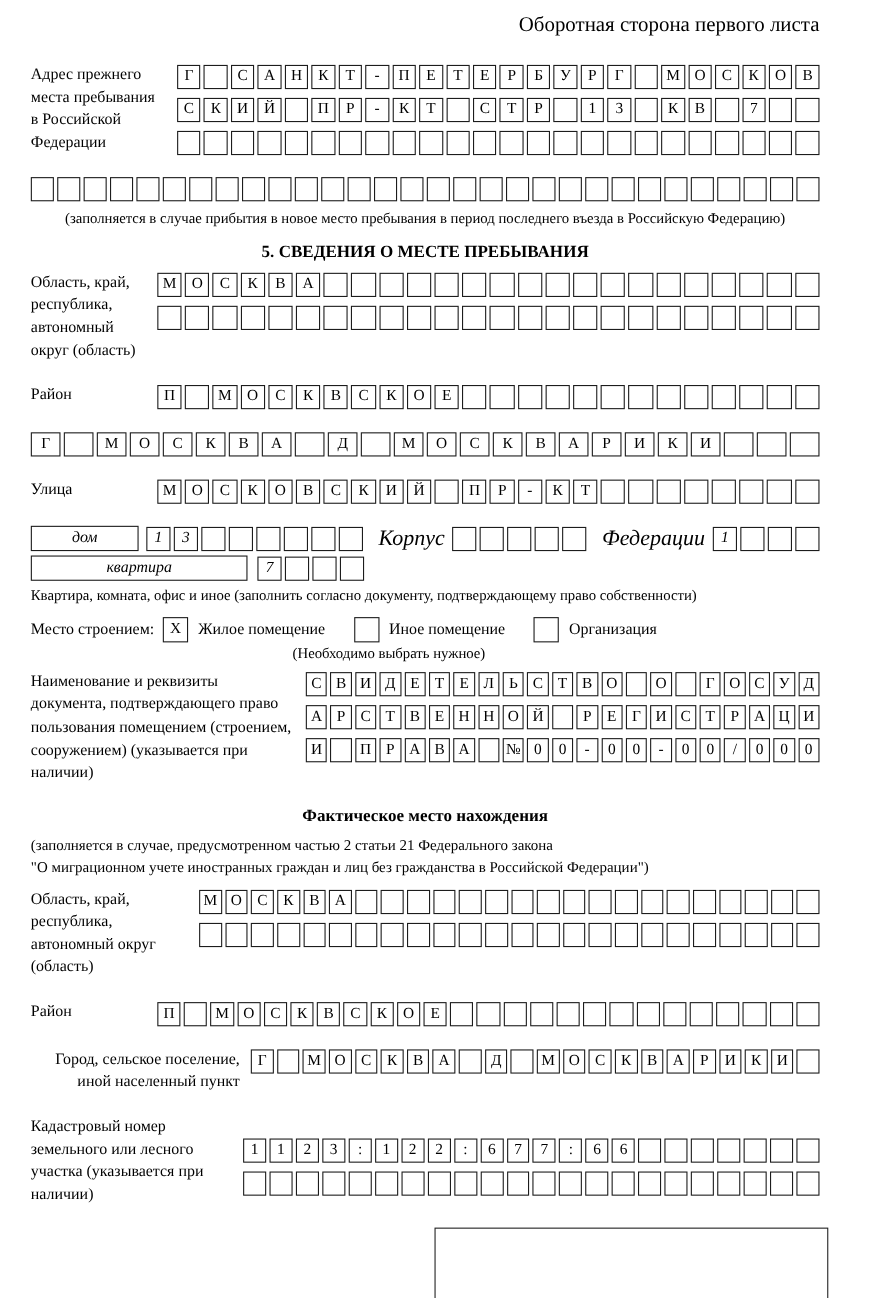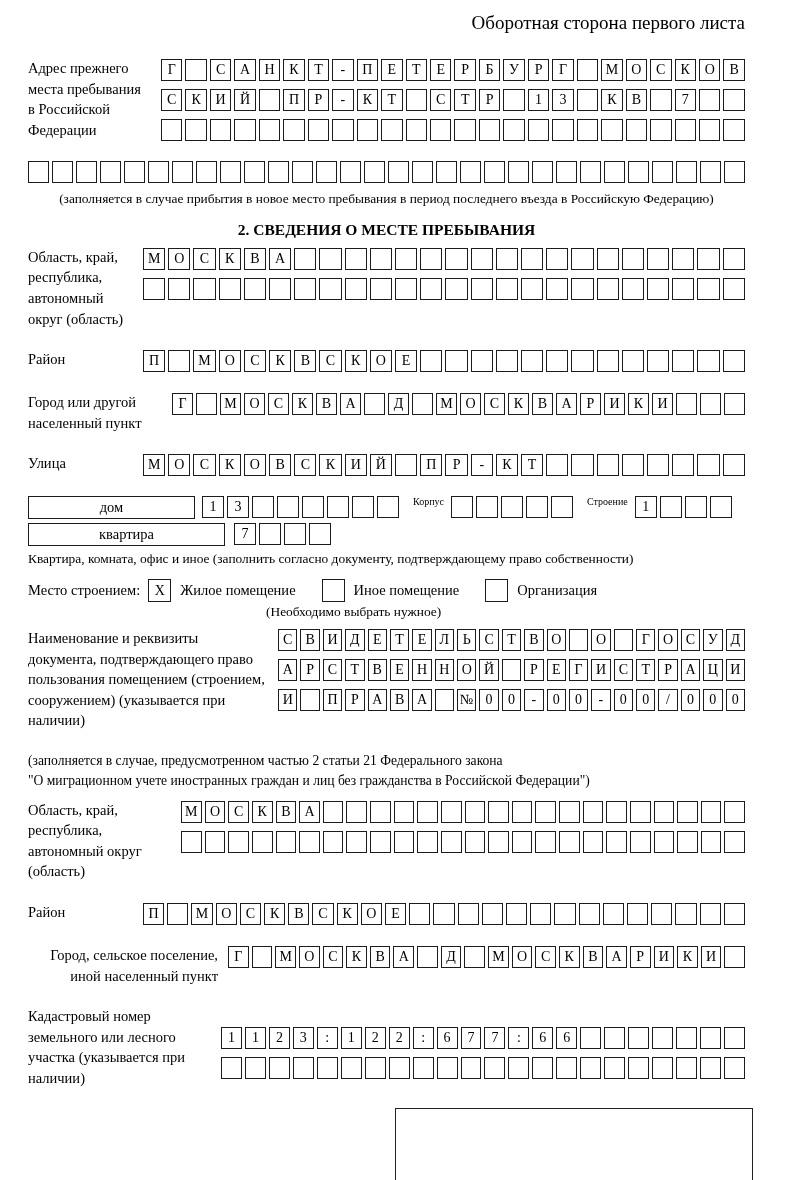--- a/index.html
+++ b/index.html
@@ -25,28 +25,28 @@
   }
   .cells.fixed .cell { flex:0 0 20px; }
   .fullrow { margin-top:8px; }
 
   .caption { font-size:13.4px; line-height:1.4; }
   .center { text-align:center; }
   .caption.note-top { margin-top:7px; margin-bottom:12px; }
 
   .sec-title { text-align:center; font-weight:bold; font-size:15.5px; margin:10px 0 8px 0; }
 
-  .inline-row { display:flex; margin:3px 0 4px 0; }
+  .inline-row { display:flex; align-items:center; margin:3px 0 4px 0;font-style:italic; }
   .wide-box {
     border:1.7px solid #1c1c1c; height:23px; display:flex;
     align-items:center; justify-content:center; font-size:14.5px; box-sizing:border-box;
   }
   .box-dom { width:167px; margin-right:7px; }
   .box-kv  { width:197px; margin-right:9px; }
-  .inline-label { font-size:10px; margin:0 7px 0 14px; }
+  .inline-label { font-size:20px; margin:0 7px 0 14px; }
 
   .mesto-row { display:flex; align-items:center; margin:10px 0 2px 0; font-size:14.5px; }
   .checkbox {
     width:21px; height:21px; border:1.7px solid #1c1c1c; margin:0 9px 0 8px;
     display:flex; align-items:center; justify-content:center; font-size:14px; flex:none;
   }
   .opt-gap { margin-left:26px; }
   .mesto-note { font-size:13.4px; margin:2px 0 8px 238px; }
 
   .fact-title { text-align:center; font-weight:bold; font-size:15.5px; margin:14px 0 8px 0; }
@@ -179,21 +179,21 @@
       <span class="cell"></span>
       <span class="cell"></span>
       <span class="cell"></span>
       <span class="cell"></span>
       <span class="cell"></span>
       <span class="cell"></span>
       <span class="cell"></span>
     </div>
   <div class="caption center note-top">(заполняется в случае прибытия в новое место пребывания в период последнего въезда в Российскую Федерацию)</div>
 
-  <div class="sec-title">2. СВЕДЕНИЯ О МЕСТЕ ПРЕБЫВАНИЯ</div>
+  <div class="sec-title">5. СВЕДЕНИЯ О МЕСТЕ ПРЕБЫВАНИЯ</div>
 
   <div class="field">
     <div class="flabel w112">Область, край, республика, автономный округ (область)</div>
     <div class="frows">
       <div class="cells">
           <span class="cell">М</span>
           <span class="cell">О</span>
           <span class="cell">С</span>
           <span class="cell">К</span>
           <span class="cell">В</span>
@@ -272,21 +272,20 @@
           <span class="cell"></span>
           <span class="cell"></span>
           <span class="cell"></span>
           <span class="cell"></span>
           <span class="cell"></span>
         </div>
     </div>
   </div>
 
   <div class="field">
-    <div class="flabel w140">Город или другой населенный пункт</div>
     <div class="frows">
       <div class="cells">
           <span class="cell">Г</span>
           <span class="cell"></span>
           <span class="cell">М</span>
           <span class="cell">О</span>
           <span class="cell">С</span>
           <span class="cell">К</span>
           <span class="cell">В</span>
           <span class="cell">А</span>
@@ -355,21 +354,21 @@
         <span class="cell"></span>
       </div>
     <div class="inline-label">Корпус</div>
     <div class="cells fixed">
         <span class="cell"></span>
         <span class="cell"></span>
         <span class="cell"></span>
         <span class="cell"></span>
         <span class="cell"></span>
       </div>
-    <div class="inline-label">Строение</div>
+    <div class="inline-label">Федерации</div>
     <div class="cells fixed">
         <span class="cell">1</span>
         <span class="cell"></span>
         <span class="cell"></span>
         <span class="cell"></span>
       </div>
   </div>
 
   <div class="inline-row">
     <div class="wide-box box-kv">квартира</div>
@@ -461,20 +460,21 @@
           <span class="cell">0</span>
           <span class="cell">0</span>
           <span class="cell">/</span>
           <span class="cell">0</span>
           <span class="cell">0</span>
           <span class="cell">0</span>
         </div>
     </div>
   </div>
 
+  <div class="fact-title">Фактическое место нахождения</div>
   <div class="fact-notes">
     <div class="fact-note">(заполняется в случае, предусмотренном частью 2 статьи 21 Федерального закона</div>
     <div class="fact-note">"О миграционном учете иностранных граждан и лиц без гражданства в Российской Федерации")</div>
   </div>
 
   <div class="field">
     <div class="flabel w150">Область, край, республика, автономный округ (область)</div>
     <div class="frows">
       <div class="cells">
           <span class="cell">М</span>

